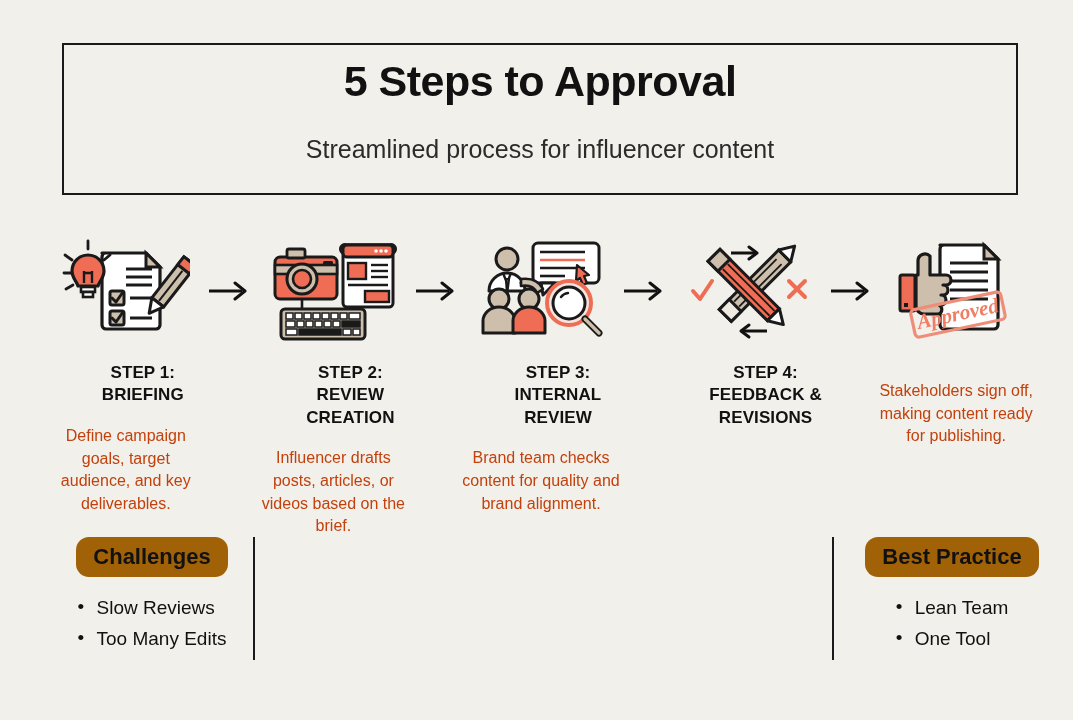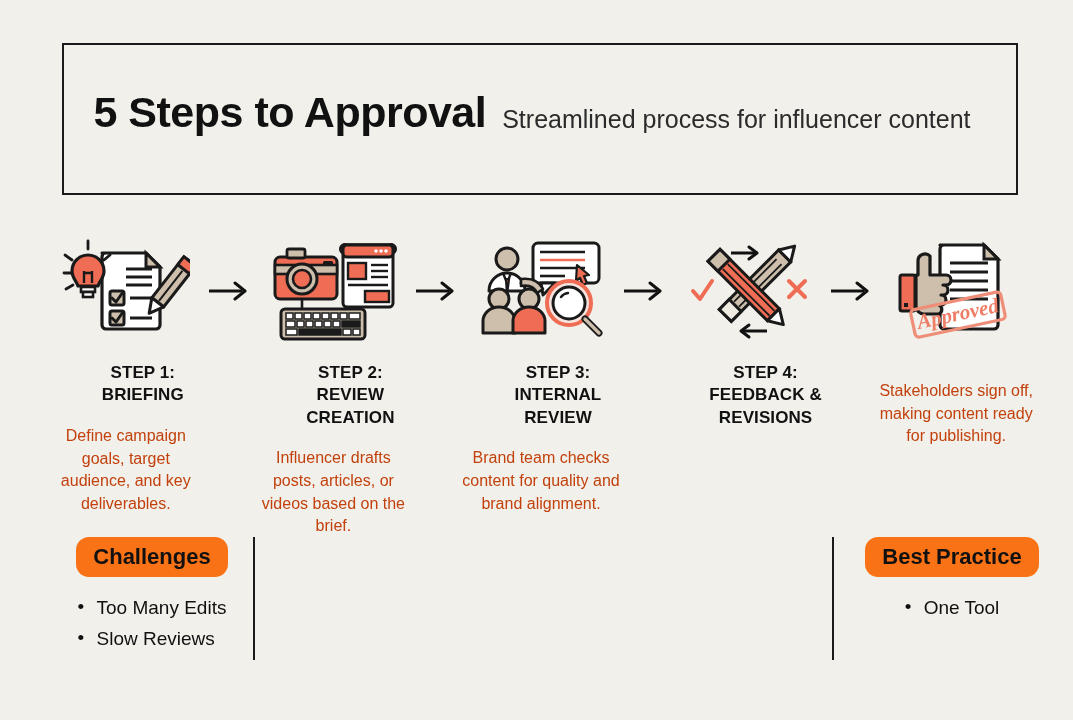--- a/index.html
+++ b/index.html
@@ -10,21 +10,21 @@
     color:#111111;
     overflow:hidden;
     position:relative;
   }
 
   
   #title-card{
     position:absolute;left:62px;top:43px;width:956px;height:152px;
     border:2px solid #1A1A1A;
     background:#F2F0EB;
-    display:flex;align-items:center;justify-content:center;
+    display:flex;flex-direction:column;align-items:center;justify-content:center;
     box-sizing:border-box;
   }
   #title-main{
     font-size:43px;font-weight:bold;letter-spacing:-0.5px;
     color:#111111;line-height:1.1;margin:0 0 12px 0;
   }
   #title-sub{
     font-size:25px;font-weight:normal;color:#2B2B2B;line-height:1.2;margin:16px;
   }
 
@@ -56,21 +56,21 @@
   }
 
   
   .panel{
     position:absolute;top:537px;
     display:flex;flex-direction:column;align-items:center;
   }
   #panel-challenges{left:52px;width:200px;}
   #panel-best{left:852px;width:200px;}
   .badge{
-    background:#f97316;border-radius:13px;
+    background:#a16207;border-radius:13px;
     padding:7px 17px 8px 17px;
     font-size:22px;font-weight:bold;color:#111111;
     line-height:1.15;white-space:nowrap;
   }
   .panel-list{
     list-style:none;margin:16px 0 0 0;padding:0;
     font-size:19px;line-height:1.62;color:#111111;
   }
   .panel-list li{position:relative;padding-left:19px;white-space:nowrap;}
   .panel-list li:before{
@@ -331,26 +331,27 @@
       </svg>
     </div>
     <div class="step-desc">Stakeholders sign off, making content ready for publishing.</div>
   </div>
 
 </div>
 
 <div class="panel" id="panel-challenges">
   <div class="badge">Challenges</div>
   <ul class="panel-list">
+    <li>Slow Reviews</li>
     <li>Too Many Edits</li>
-    <li>Slow Reviews</li>
   </ul>
 </div>
 
 <div class="divider" id="divider-left"></div>
 <div class="divider" id="divider-right"></div>
 
 <div class="panel" id="panel-best">
   <div class="badge">Best Practice</div>
   <ul class="panel-list">
+    <li>Lean Team</li>
     <li>One Tool</li>
   </ul>
 </div>
 
 </body></html>

